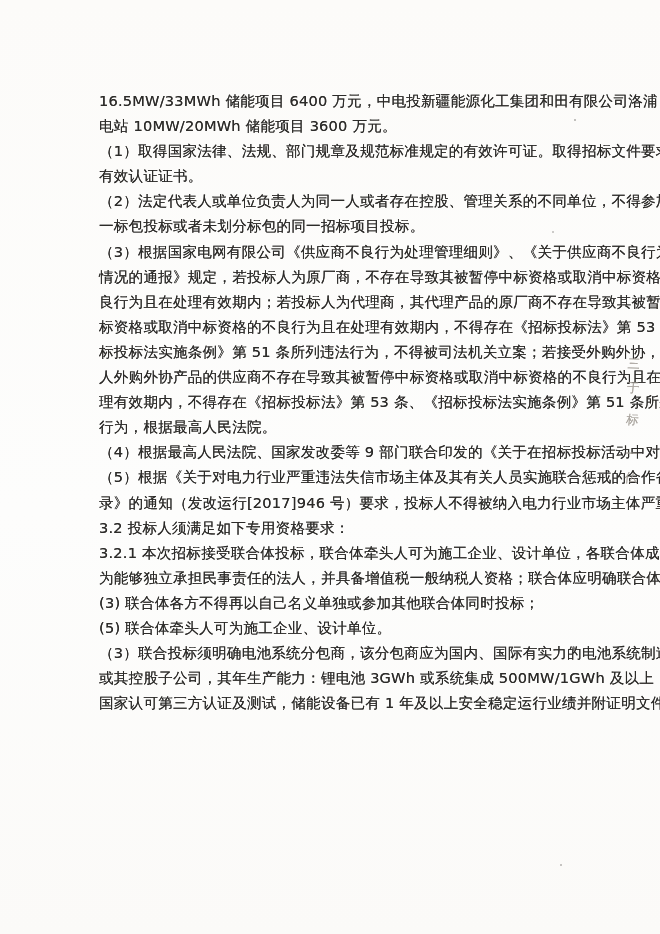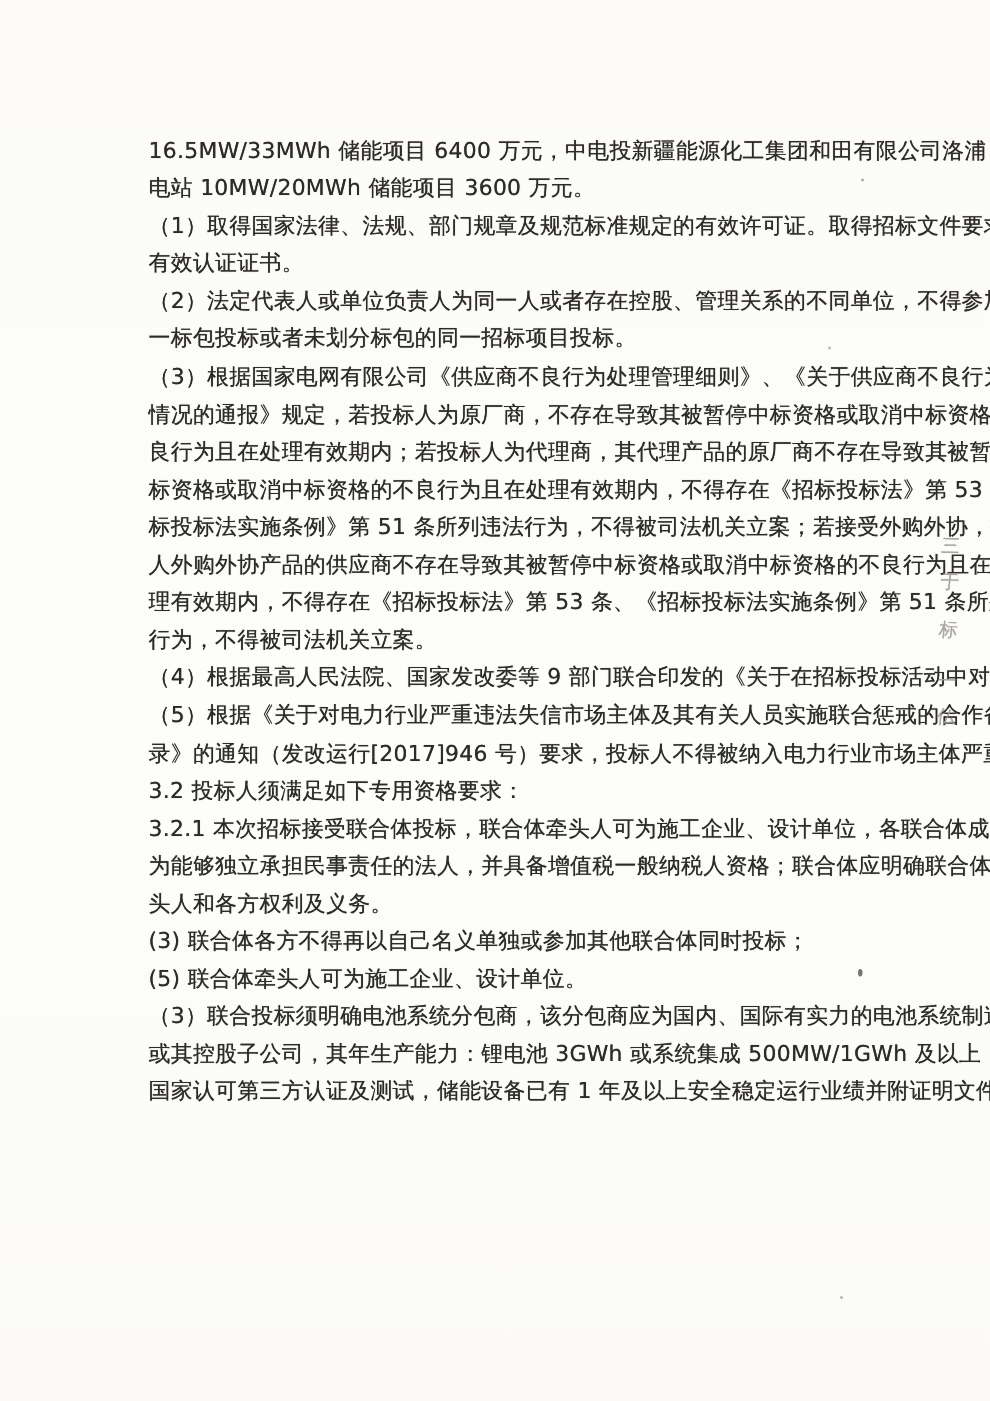--- a/index.html
+++ b/index.html
@@ -74,28 +74,27 @@
     <p class="doc-line">有效认证证书。</p>
     <p class="doc-line">（2）法定代表人或单位负责人为同一人或者存在控股、管理关系的不同单位，不得参加同</p>
     <p class="doc-line">一标包投标或者未划分标包的同一招标项目投标。</p>
     <p class="doc-line">（3）根据国家电网有限公司《供应商不良行为处理管理细则》、《关于供应商不良行为处理</p>
     <p class="doc-line">情况的通报》规定，若投标人为原厂商，不存在导致其被暂停中标资格或取消中标资格的不</p>
     <p class="doc-line">良行为且在处理有效期内；若投标人为代理商，其代理产品的原厂商不存在导致其被暂停中</p>
     <p class="doc-line">标资格或取消中标资格的不良行为且在处理有效期内，不得存在《招标投标法》第 53 条、《招</p>
     <p class="doc-line">标投标法实施条例》第 51 条所列违法行为，不得被司法机关立案；若接受外购外协，投标</p>
     <p class="doc-line">人外购外协产品的供应商不存在导致其被暂停中标资格或取消中标资格的不良行为且在处</p>
     <p class="doc-line">理有效期内，不得存在《招标投标法》第 53 条、《招标投标法实施条例》第 51 条所列违法</p>
-    <p class="doc-line">行为，不得被司法机关立案。</p>
+    <p class="doc-line">行为，根据最高人民法院。</p>
     <p class="doc-line">（4）根据最高人民法院、国家发改委等 9 部门联合印发的《关于在招标投标活动中对失信</p>
     <p class="doc-line">（5）根据《关于对电力行业严重违法失信市场主体及其有关人员实施联合惩戒的合作备忘</p>
     <p class="doc-line">录》的通知（发改运行[2017]946 号）要求，投标人不得被纳入电力行业市场主体严重违法</p>
     <p class="doc-line">3.2 投标人须满足如下专用资格要求：</p>
     <p class="doc-line">3.2.1  本次招标接受联合体投标，联合体牵头人可为施工企业、设计单位，各联合体成员</p>
     <p class="doc-line">为能够独立承担民事责任的法人，并具备增值税一般纳税人资格；联合体应明确联合体的牵</p>
-    <p class="doc-line">头人和各方权利及义务。</p>
     <p class="doc-line">(3) 联合体各方不得再以自己名义单独或参加其他联合体同时投标；</p>
     <p class="doc-line">(5) 联合体牵头人可为施工企业、设计单位。</p>
     <p class="doc-line">（3）联合投标须明确电池系统分包商，该分包商应为国内、国际有实力的电池系统制造商</p>
     <p class="doc-line">或其控股子公司，其年生产能力：锂电池 3GWh 或系统集成 500MW/1GWh 及以上，锂电池通过</p>
     <p class="doc-line">国家认可第三方认证及测试，储能设备已有 1 年及以上安全稳定运行业绩并附证明文件（时</p>
   </div>
 
   <div class="margin-note">
     <span>三</span>
     <span>于</span>

